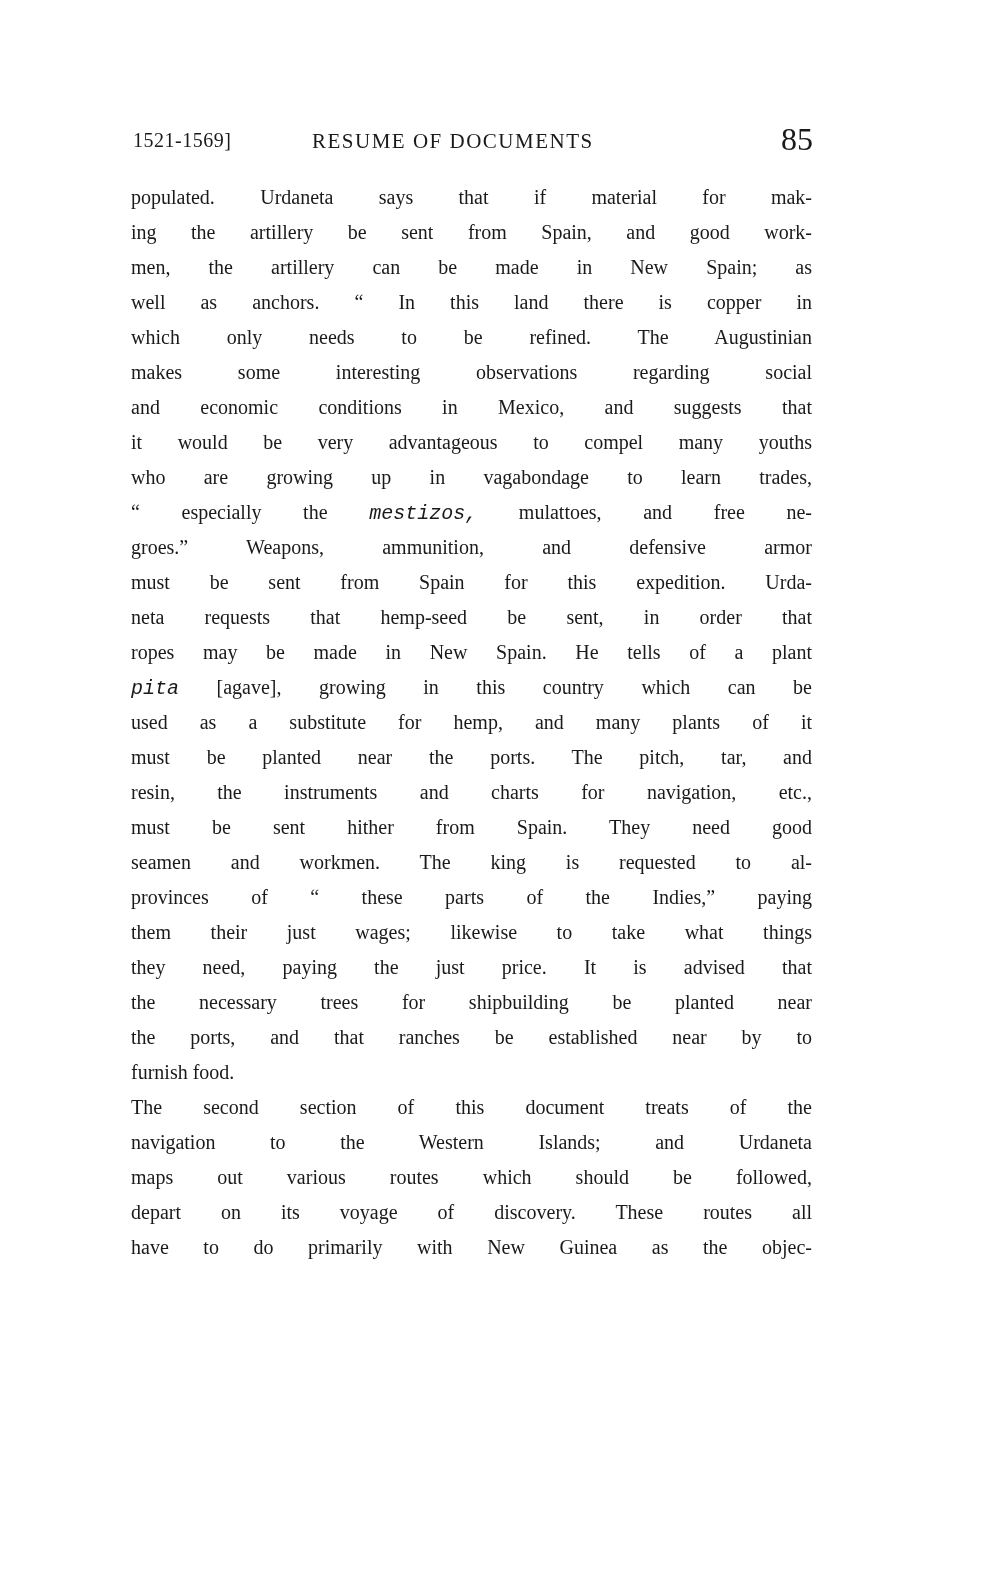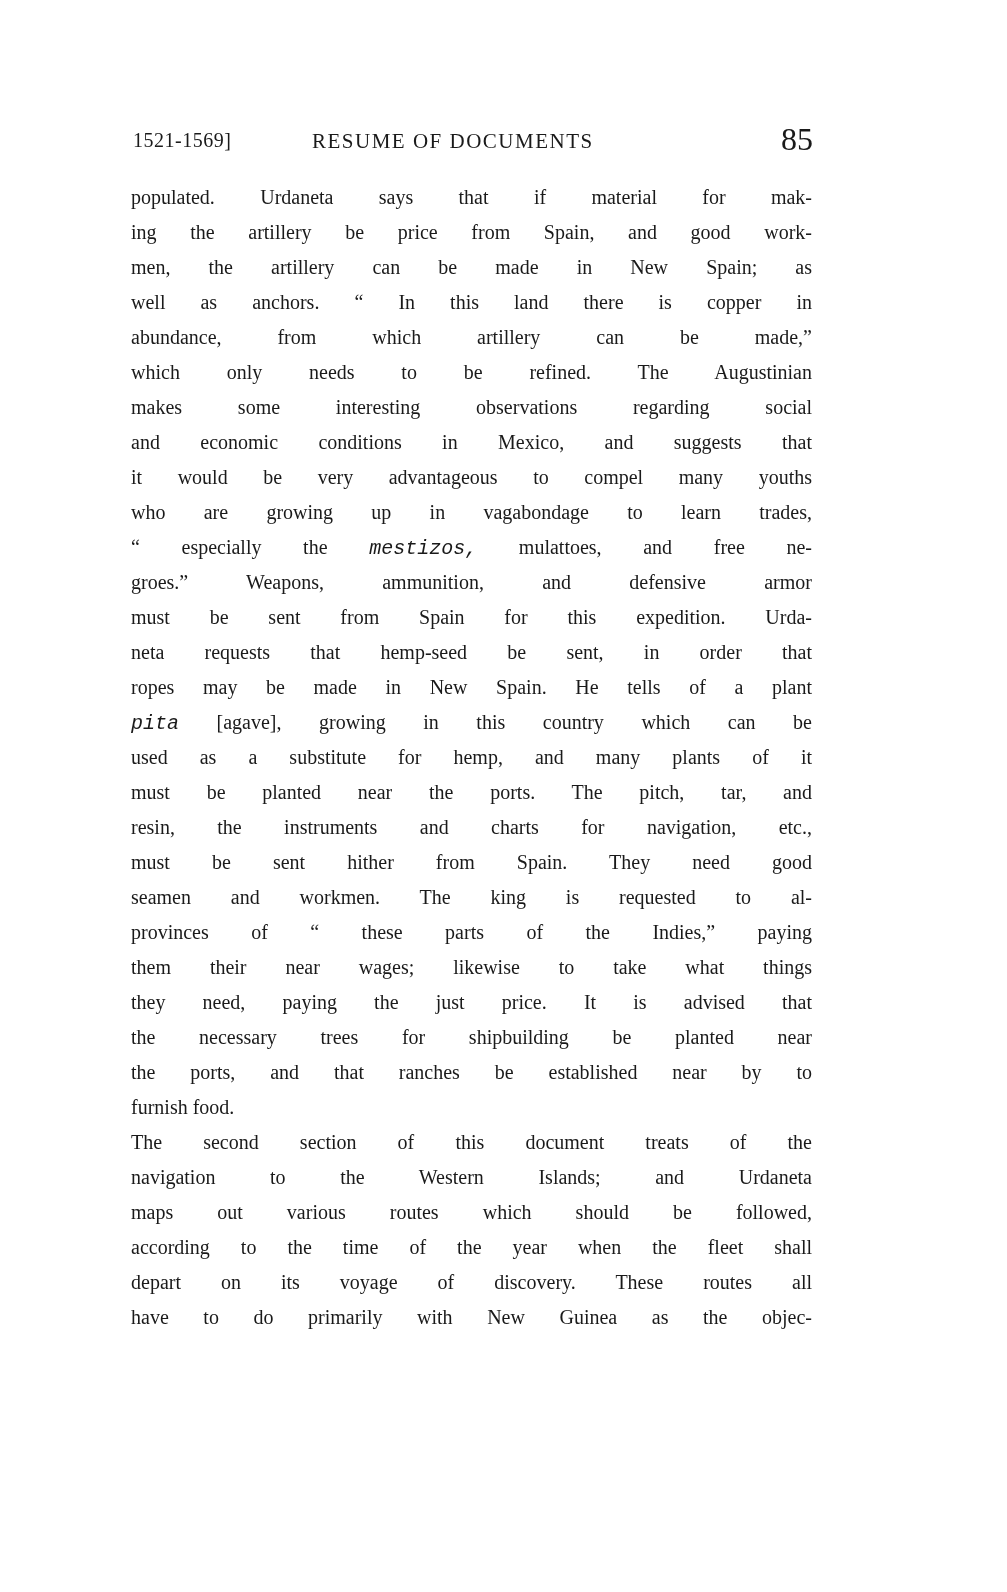--- a/index.html
+++ b/index.html
@@ -19,46 +19,44 @@
 
 <div class="page">
   <div class="header">
     <span class="years">1521-1569]</span>
     <span class="title">RESUME OF DOCUMENTS</span>
     <span class="pagenum">85</span>
   </div>
 
   <div class="body" id="body-text">
       <span class="line">populated.  Urdaneta says that if material for mak-</span>
-      <span class="line">ing the artillery be price from Spain, and good work-</span>
+      <span class="line">ing the artillery be sent from Spain, and good work-</span>
       <span class="line">men, the artillery can be made in New Spain; as</span>
       <span class="line">well as anchors.  “ In this land there is copper in</span>
-      <span class="line">abundance, from which artillery can be made,”</span>
       <span class="line">which only needs to be refined.  The Augustinian</span>
       <span class="line">makes some interesting observations regarding social</span>
       <span class="line">and economic conditions in Mexico, and suggests that</span>
       <span class="line">it would be very advantageous to compel many youths</span>
       <span class="line">who are growing up in vagabondage to learn trades,</span>
       <span class="line"><span>“ especially the </span><span class="it">mestizos,</span><span> mulattoes, and free ne-</span></span>
       <span class="line">groes.”  Weapons, ammunition, and defensive armor</span>
       <span class="line">must be sent from Spain for this expedition.  Urda-</span>
       <span class="line">neta requests that hemp-seed be sent, in order that</span>
       <span class="line">ropes may be made in New Spain.  He tells of a plant</span>
       <span class="line"><span></span><span class="it">pita</span><span> [agave], growing in this country which can be</span></span>
       <span class="line">used as a substitute for hemp, and many plants of it</span>
       <span class="line">must be planted near the ports.  The pitch, tar, and</span>
       <span class="line">resin, the instruments and charts for navigation, etc.,</span>
       <span class="line">must be sent hither from Spain.  They need good</span>
       <span class="line">seamen and workmen.  The king is requested to al-</span>
       <span class="line">provinces of “ these parts of the Indies,” paying</span>
-      <span class="line">them their near wages; likewise to take what things</span>
+      <span class="line">them their just wages; likewise to take what things</span>
       <span class="line">they need, paying the just price.  It is advised that</span>
       <span class="line">the necessary trees for shipbuilding be planted near</span>
       <span class="line">the ports, and that ranches be established near by to</span>
       <span class="line last last">furnish food.</span>
       <span class="line"> The second section of this document treats of the</span>
       <span class="line">navigation to the Western Islands; and Urdaneta</span>
       <span class="line">maps out various routes which should be followed,</span>
-      <span class="line">according to the time of the year when the fleet shall</span>
       <span class="line">depart on its voyage of discovery.  These routes all</span>
       <span class="line">have to do primarily with New Guinea as the objec-</span>
     </div>
 </div>
 
 </body></html>

